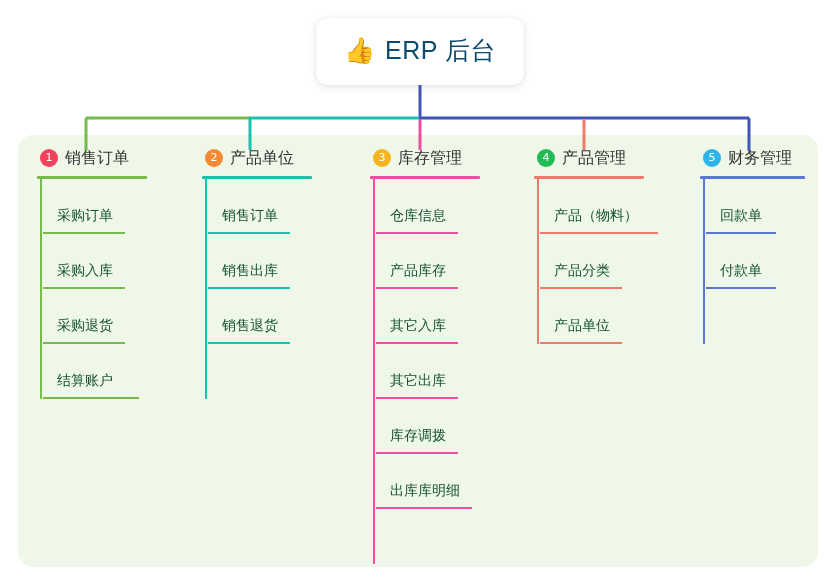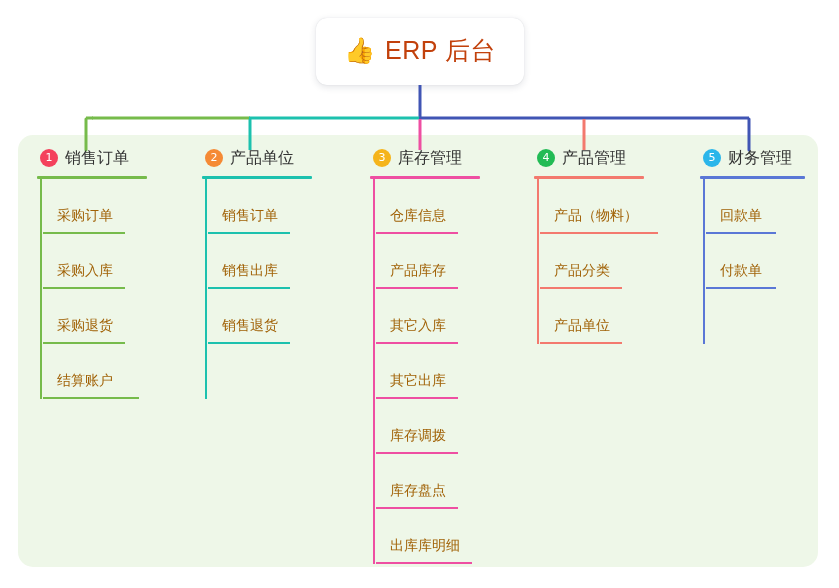--- a/index.html
+++ b/index.html
@@ -44,21 +44,21 @@
     gap: 10px;
     transform: translateY(-1px);
   }
   .root-emoji {
     font-size: 25px;
     line-height: 1;
     font-family: "DejaVu Sans", sans-serif;
   }
   .root-title {
     font-size: 25px;
-    color: #c2410c;
+    color: #0c4a6e;
     letter-spacing: 0.5px;
     white-space: nowrap;
   }
 
   
   .panel {
     position: absolute;
     left: 18px;
     top: 135px;
     width: 800px;
@@ -124,21 +124,21 @@
   }
   .leaf {
     position: relative;
     height: 55px;
   }
   .leaf-label {
     position: absolute;
     left: 17px;
     bottom: 9px;
     font-size: 14px;
-    color: #a16207;
+    color: #14532d;
     white-space: nowrap;
     margin-top: 36px;
   }
   .leaf-rule {
     position: absolute;
     left: 3px;
     bottom: 0px;
     height: 2px;
   }
 </style>
@@ -246,24 +246,20 @@
       </div>
       <div class="leaf">
         <span class="leaf-label">其它出库</span>
         <span class="leaf-rule" style="background: rgb(238, 79, 162); width: 82px;"></span>
       </div>
       <div class="leaf">
         <span class="leaf-label">库存调拨</span>
         <span class="leaf-rule" style="background: rgb(238, 79, 162); width: 82px;"></span>
       </div>
       <div class="leaf">
-        <span class="leaf-label">库存盘点</span>
-        <span class="leaf-rule" style="background: rgb(238, 79, 162); width: 82px;"></span>
-      </div>
-      <div class="leaf">
         <span class="leaf-label">出库库明细</span>
         <span class="leaf-rule" style="background: rgb(238, 79, 162); width: 96px;"></span>
       </div>
     </div>
   </div>
 
   <div class="column" style="left:534px;">
     <div class="col-header">
       <span class="badge" style="background: rgb(34, 187, 85);">4</span>
       <span class="col-title">产品管理</span>

